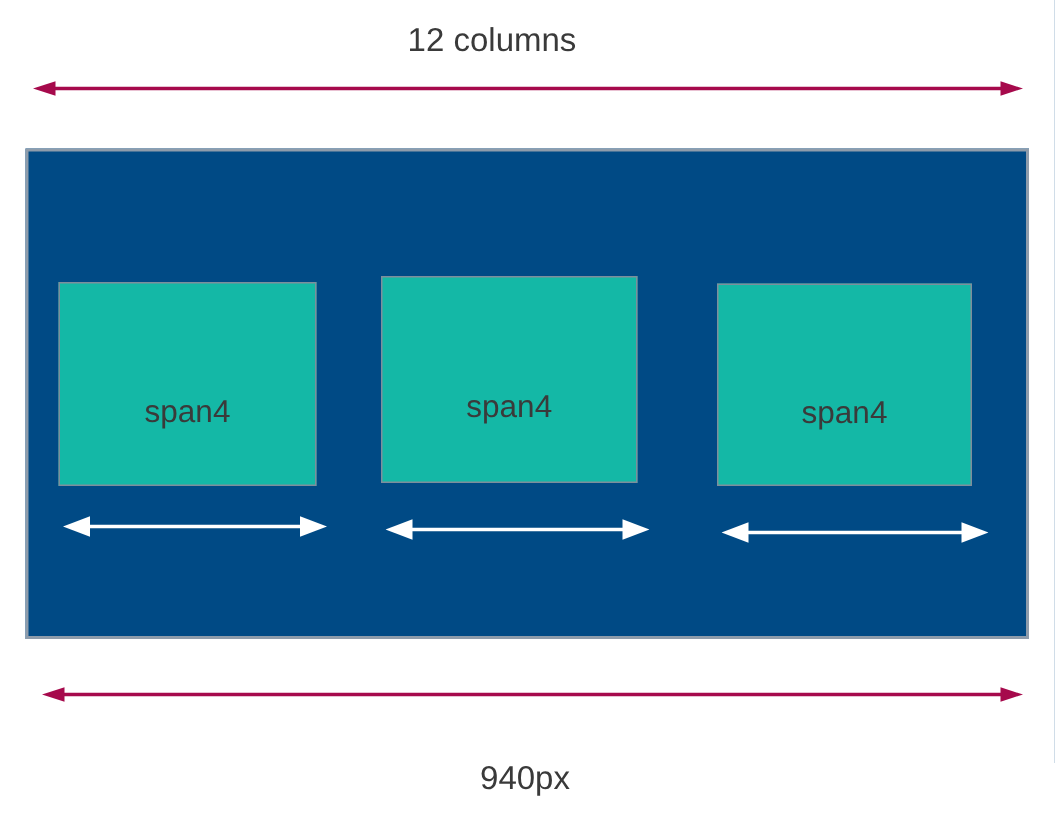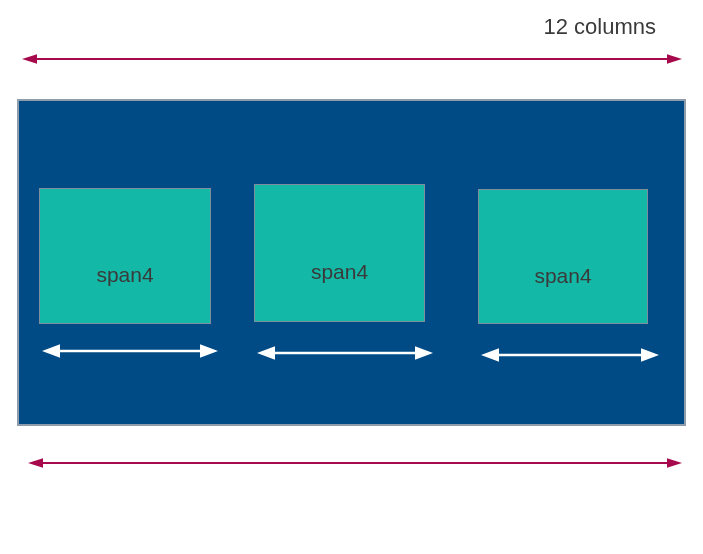--- a/index.html
+++ b/index.html
@@ -20,21 +20,20 @@
     color: #3a3a3a;
     font-size: 22px;
     line-height: 26px;
     text-align: center;
     white-space: nowrap;
   }
   .top-label {
     left: 0;
     width: 656px;
     top: 14px;
-    text-align: right;
   }
   .bottom-label {
     left: 0;
     width: 700px;
     top: 506px;
   }
   .arrow {
     position: absolute;
     display: block;
   }
@@ -126,14 +125,15 @@
     </svg>
 
   </div>
 
   <svg class="arrow accent" style="left:28px; top:455px;" width="654" height="16" viewBox="0 0 654 16">
     <line x1="13" y1="8" x2="641" y2="8"></line>
     <polygon points="0,8 15,3.2 15,12.8"></polygon>
     <polygon points="654,8 639,3.2 639,12.8"></polygon>
   </svg>
 
+  <div class="label bottom-label">940px</div>
 
 </div>
 
 </body></html>

